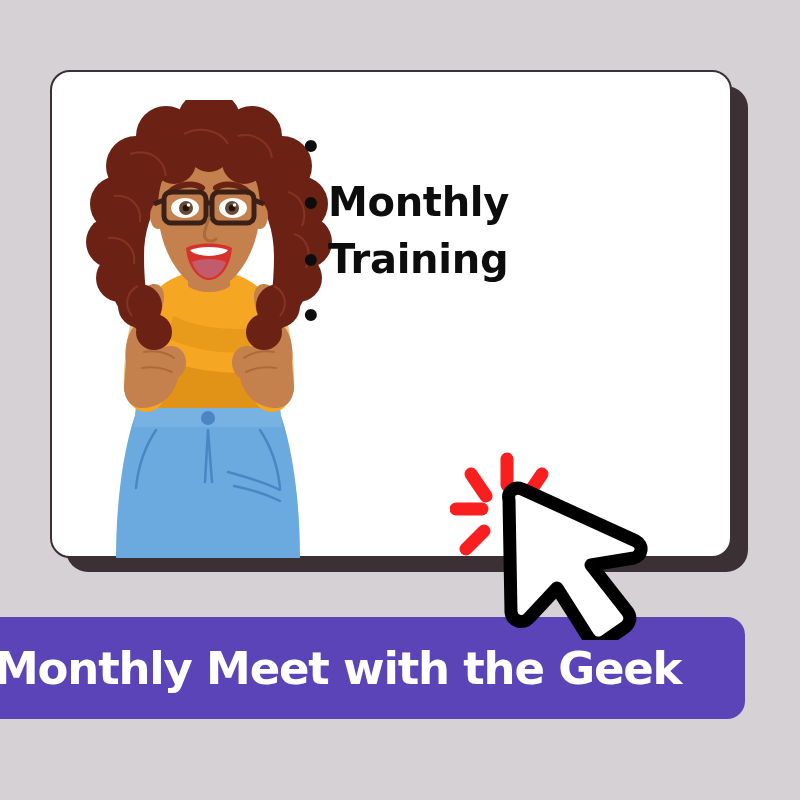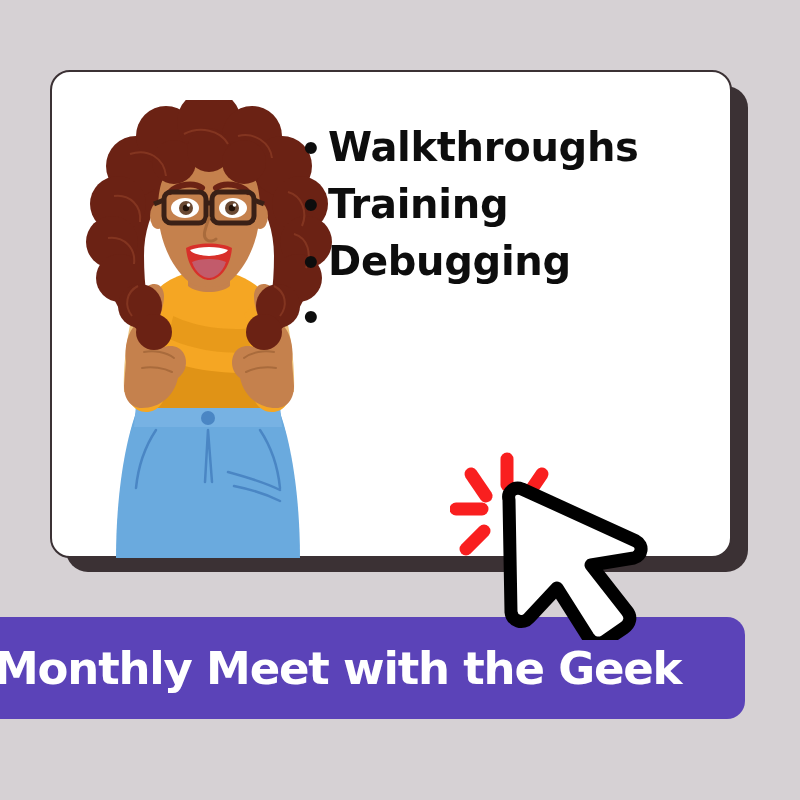--- a/index.html
+++ b/index.html
@@ -233,29 +233,28 @@
       <path d="M210 92 C224 96 230 112 224 126"></path>
       <path d="M216 134 C230 138 234 154 228 168"></path>
       <path d="M196 186 C208 192 210 206 202 216"></path>
       <path d="M60 186 C48 192 46 206 54 216"></path>
     </g>
   </svg>
 
   <ul class="bullets">
     <li>
       <span class="dot">•</span>
-      <span>Walkthroughs</span>
+    </li>
+    <li>
+      <span class="dot">•</span>
+      <span>Monthly</span>
     </li>
     <li>
       <span class="dot">•</span>
       <span>Training</span>
-    </li>
-    <li>
-      <span class="dot">•</span>
-      <span>Debugging</span>
     </li>
     <li>
       <span class="dot">•</span>
     </li>
   </ul>
 
   <svg class="cursor" viewBox="0 0 210 195">
 
     <g stroke="#f91f1f" stroke-width="13" stroke-linecap="round">
       <path d="M57 14 L57 40"></path>

